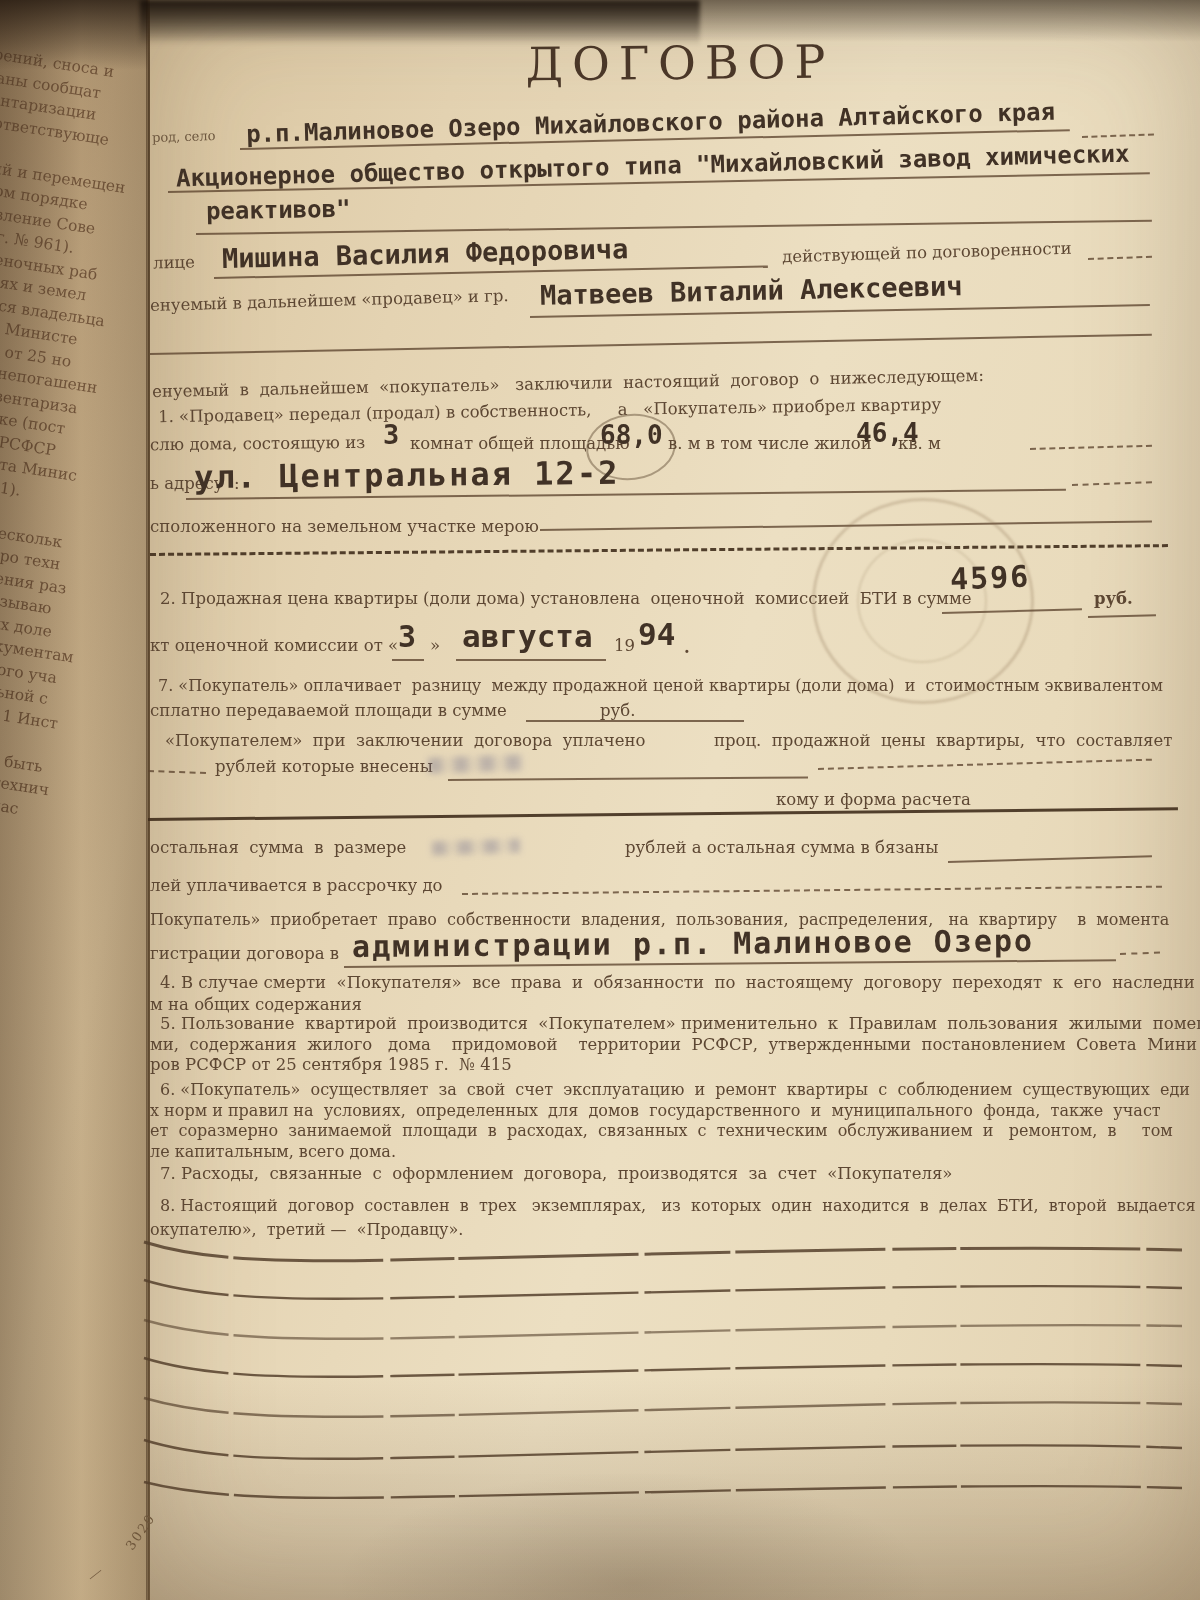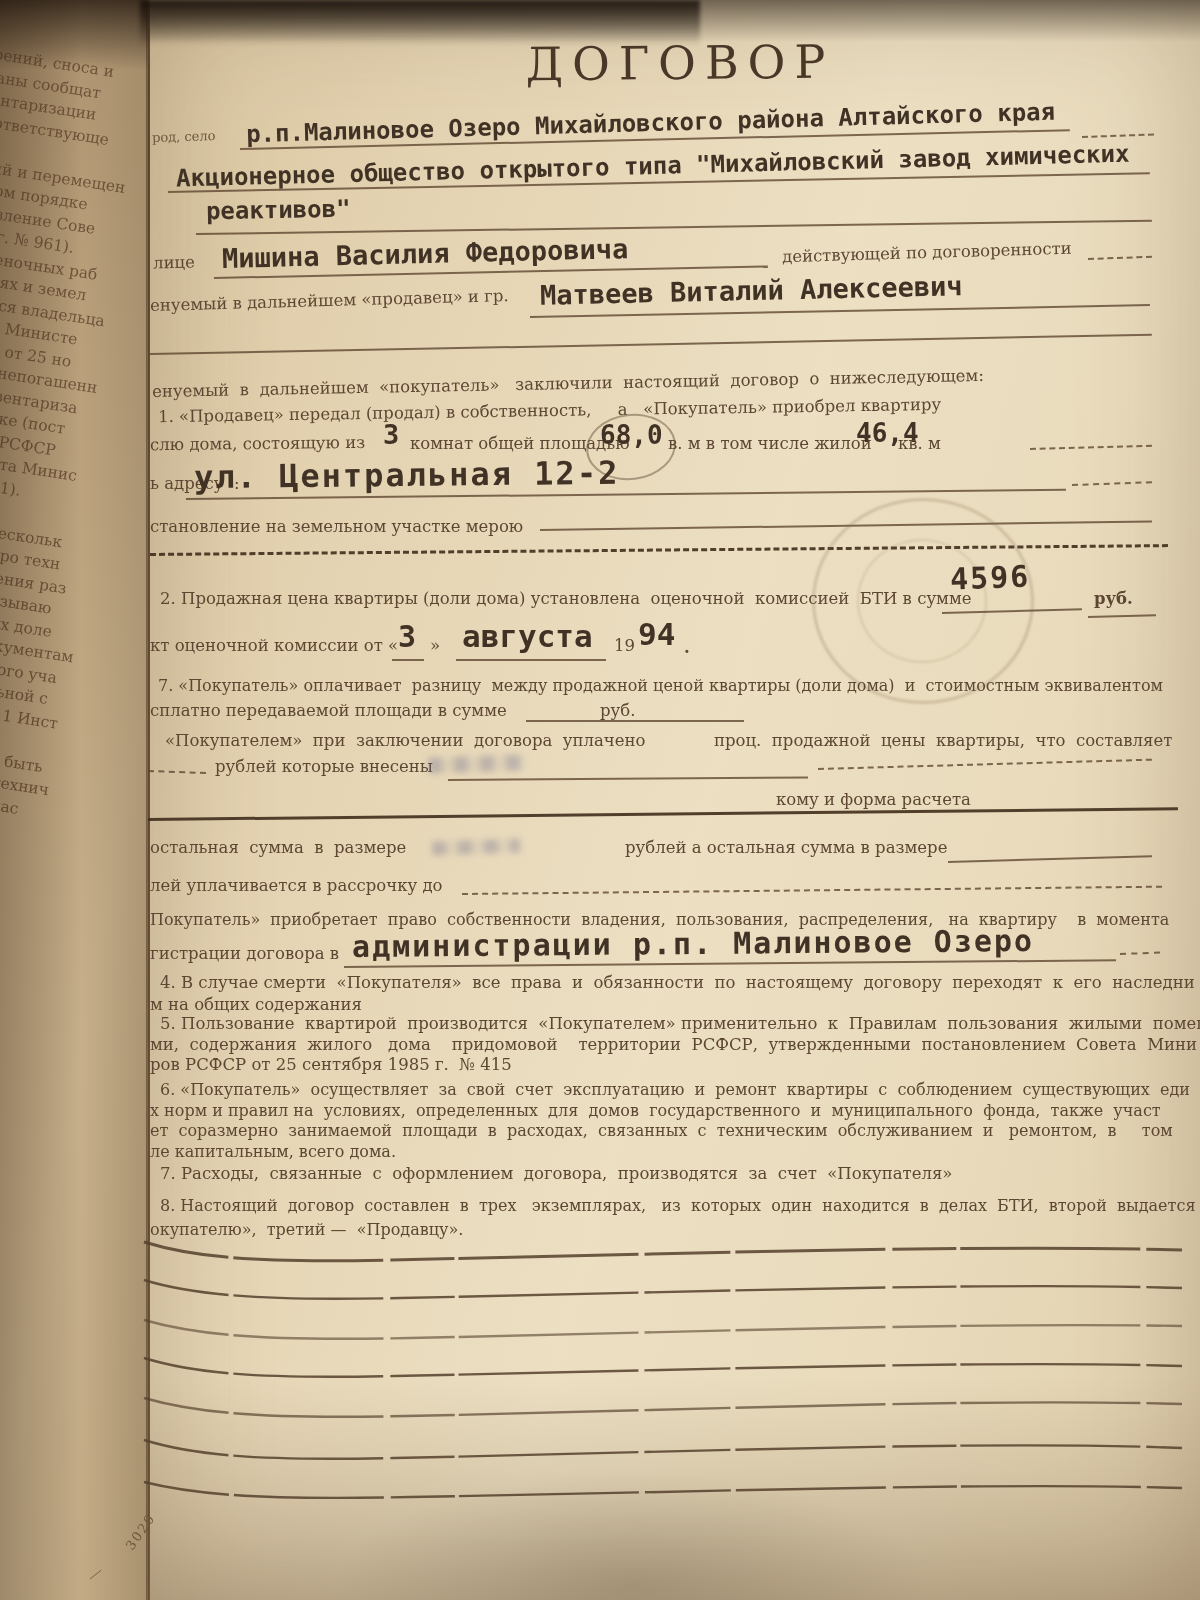--- a/index.html
+++ b/index.html
@@ -145,21 +145,21 @@
   <div class="t pp" style="left:668px;top:434px;">в. м в том числе жилой</div>
   <div class="t tw" style="left:856px;top:418px;font-size:26px;">46,4</div>
   <div class="t pp" style="left:898px;top:434px;">кв. м</div>
   <div class="rule dash" style="left:1030px;top:448px;width:122px;transform:rotate(-1.5deg);"></div>
 
   <div class="t pp" style="left:150px;top:474px;">ь адресу  :</div>
   <div class="t tw" style="left:194px;top:456px;font-size:32px;letter-spacing:2px;transform:rotate(-.6deg);">ул. Центральная 12-2</div>
   <div class="rule" style="left:186px;top:498px;width:880px;transform:rotate(-.6deg);"></div>
   <div class="rule dash" style="left:1072px;top:484px;width:80px;transform:rotate(-2deg);"></div>
 
-  <div class="t pp" style="left:150px;top:517px;">становление на земельном участке мерою</div>
+  <div class="t pp" style="left:150px;top:517px;">сположенного на земельном участке мерою</div>
   <div class="rule" style="left:540px;top:529px;width:612px;transform:rotate(-.8deg);"></div>
   <div class="rule heavy dash" style="left:150px;top:553px;width:1018px;transform:rotate(-.5deg);"></div>
 
   <div class="stamp">
       <div class="inner"></div>
     </div>
 
   <div class="t pp" style="left:160px;top:589px;">2. Продажная цена квартиры (доли дома) установлена  оценочной  комиссией  БТИ в сумме</div>
   <div class="t tw" style="left:950px;top:560px;font-size:30px;letter-spacing:2px;transform:rotate(-2deg);">4596</div>
   <div class="rule" style="left:942px;top:612px;width:140px;transform:rotate(-1.5deg);"></div>
@@ -188,21 +188,21 @@
   <div class="rule" style="left:448px;top:779px;width:360px;transform:rotate(-.4deg);"></div>
   <div class="rule dash" style="left:818px;top:768px;width:334px;transform:rotate(-1.6deg);"></div>
 
   <div class="smudge" style="left:428px;top:756px;width:96px;height:16px;transform:rotate(-2deg);"></div>
   <div class="smudge" style="left:432px;top:840px;width:88px;height:14px;transform:rotate(-2deg);"></div>
 
   <div class="t pp" style="left:776px;top:790px;">кому и форма расчета</div>
   <div class="rule heavy" style="left:148px;top:818px;width:1030px;transform:rotate(-.6deg);"></div>
 
   <div class="t pp" style="left:150px;top:838px;">остальная  сумма  в  размере</div>
-  <div class="t pp" style="left:625px;top:838px;">рублей а остальная сумма в размере</div>
+  <div class="t pp" style="left:625px;top:838px;">рублей а остальная сумма в бязаны</div>
   <div class="rule" style="left:948px;top:861px;width:204px;transform:rotate(-1.6deg);"></div>
 
   <div class="t pp" style="left:150px;top:876px;">лей уплачивается в рассрочку до</div>
   <div class="rule dash" style="left:462px;top:893px;width:700px;transform:rotate(-.6deg);"></div>
 
   <div class="t pp" style="left:150px;top:910px;font-size:16px;">Покупатель»  приобретает  право  собственности  владения,  пользования,  распределения,   на  квартиру    в  момента</div>
   <div class="t pp" style="left:150px;top:944px;">гистрации договора в</div>
   <div class="t tw" style="left:352px;top:926px;font-size:30px;letter-spacing:2px;transform:rotate(-.5deg);">администрации р.п. Малиновое Озеро</div>
   <div class="rule" style="left:344px;top:966px;width:772px;transform:rotate(-.5deg);"></div>
   <div class="rule dash" style="left:1120px;top:953px;width:40px;transform:rotate(-2deg);"></div>

